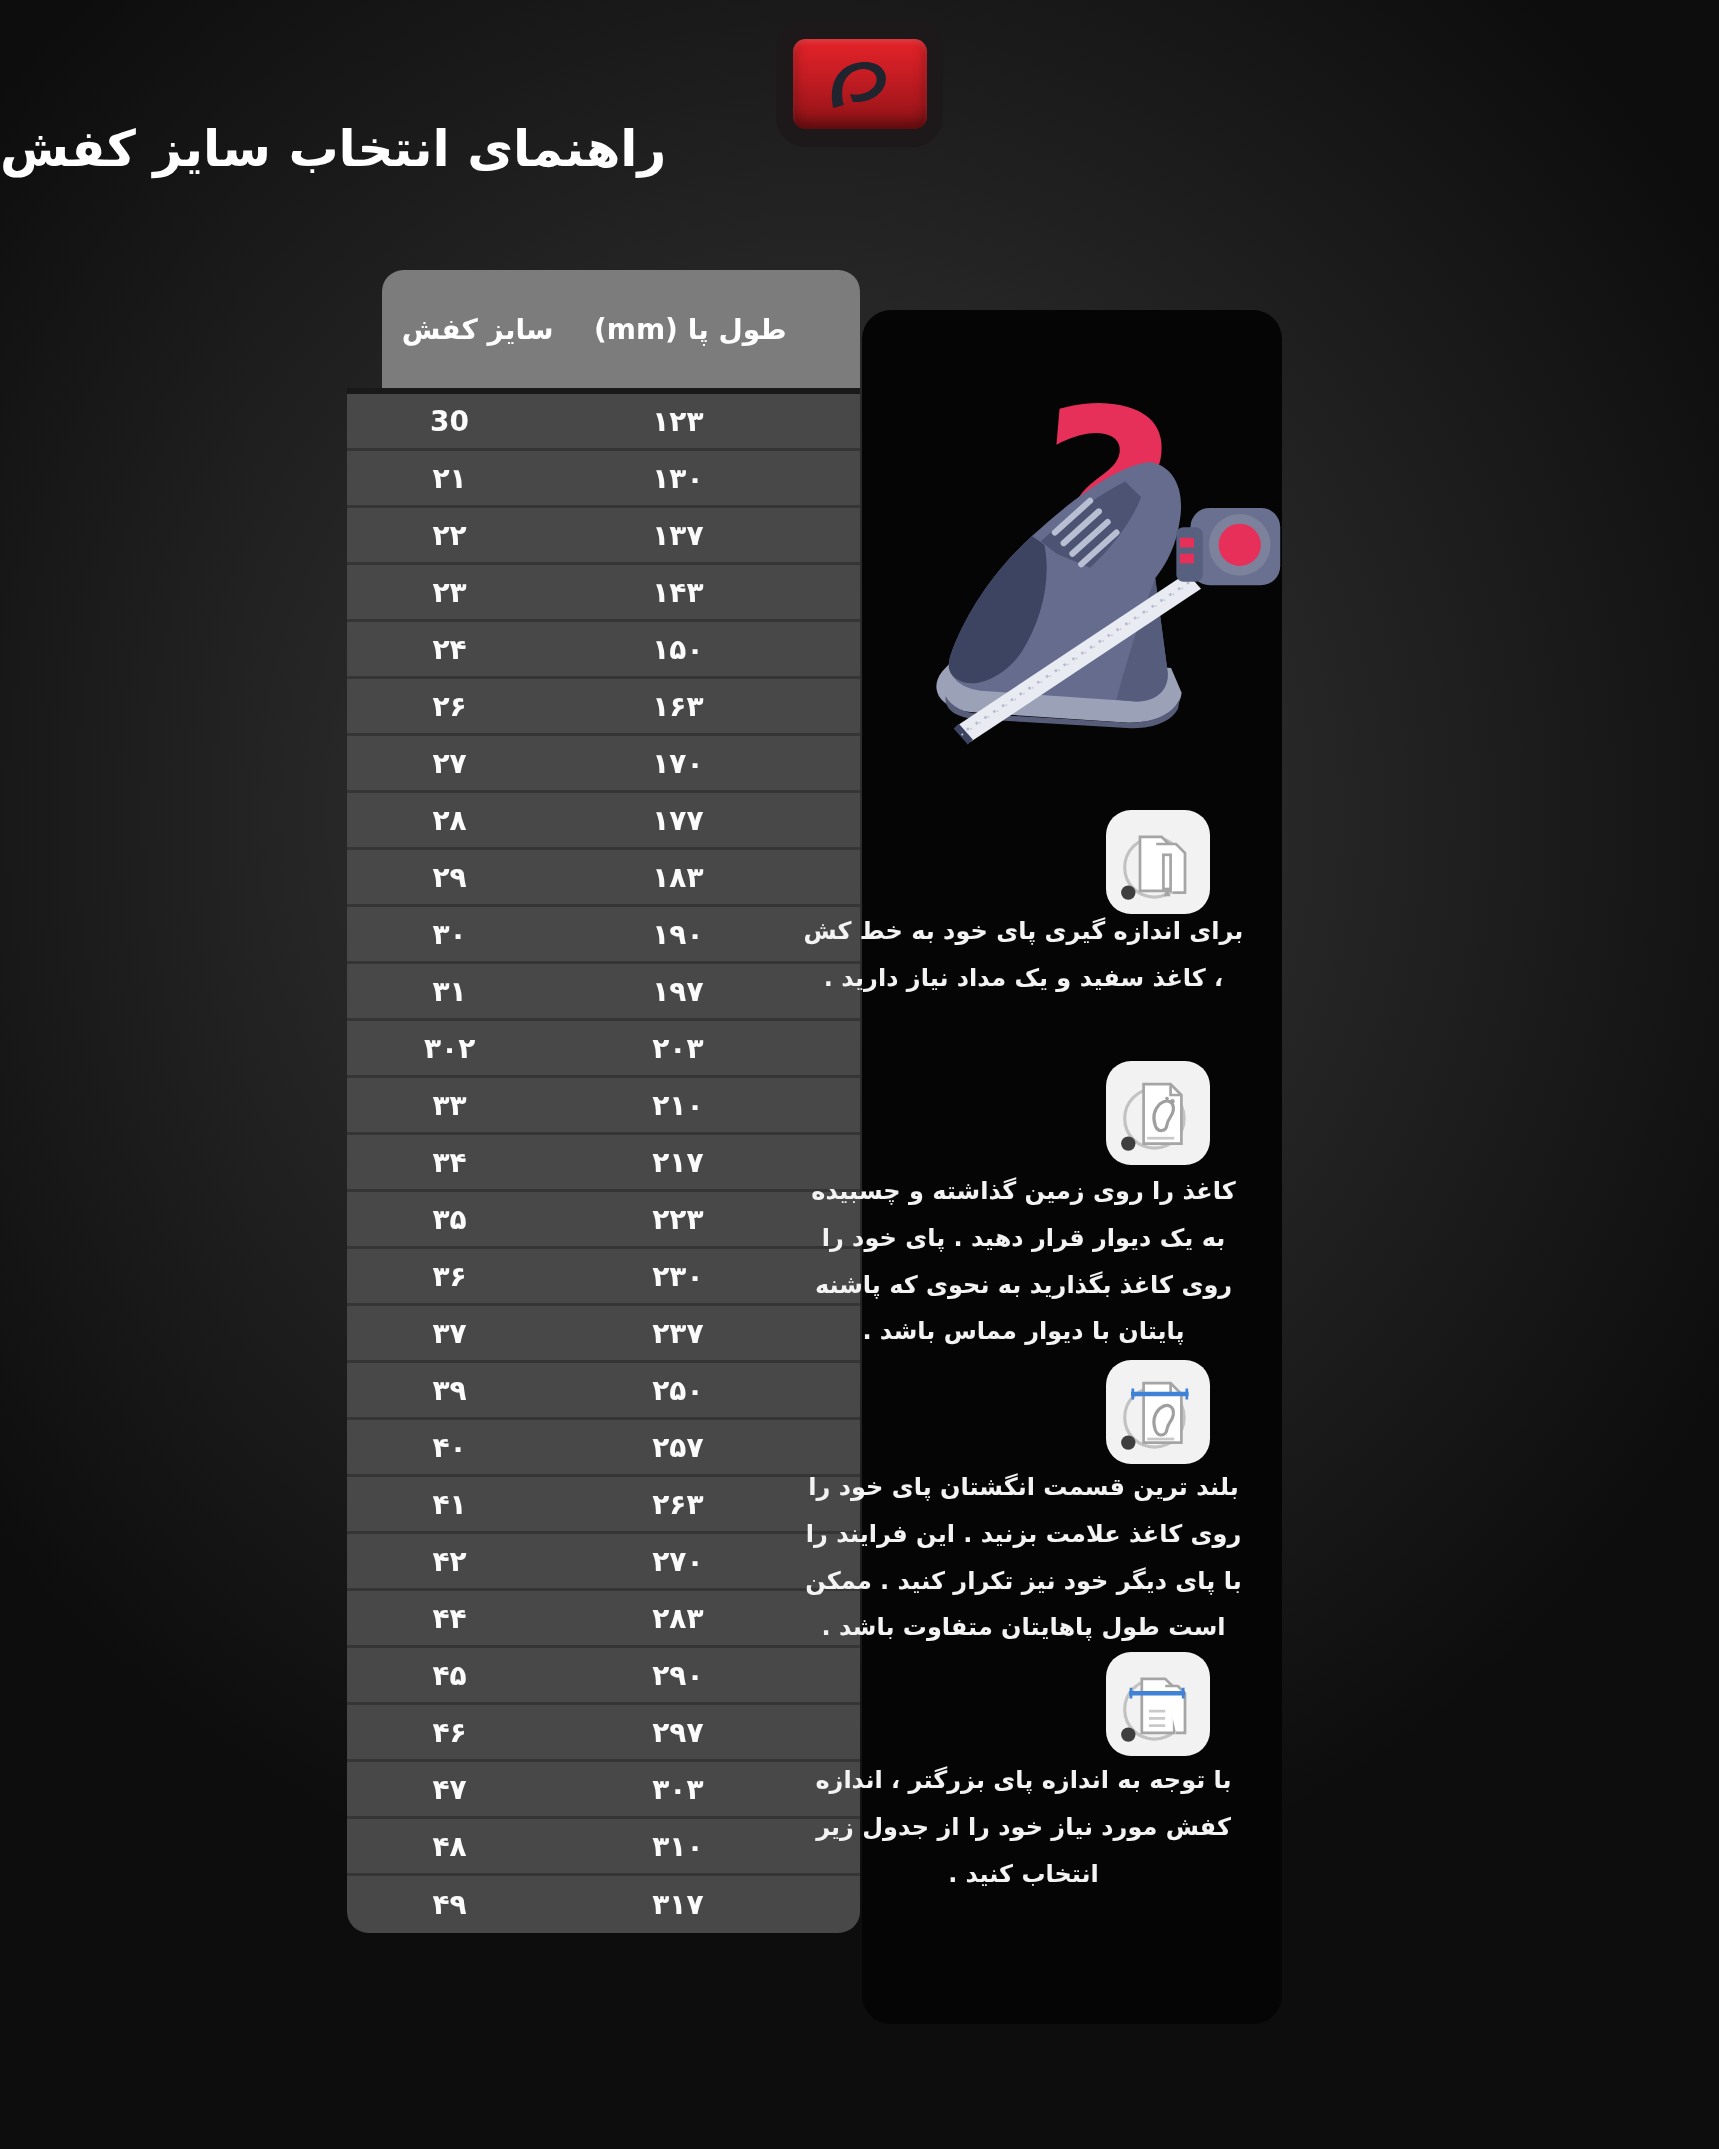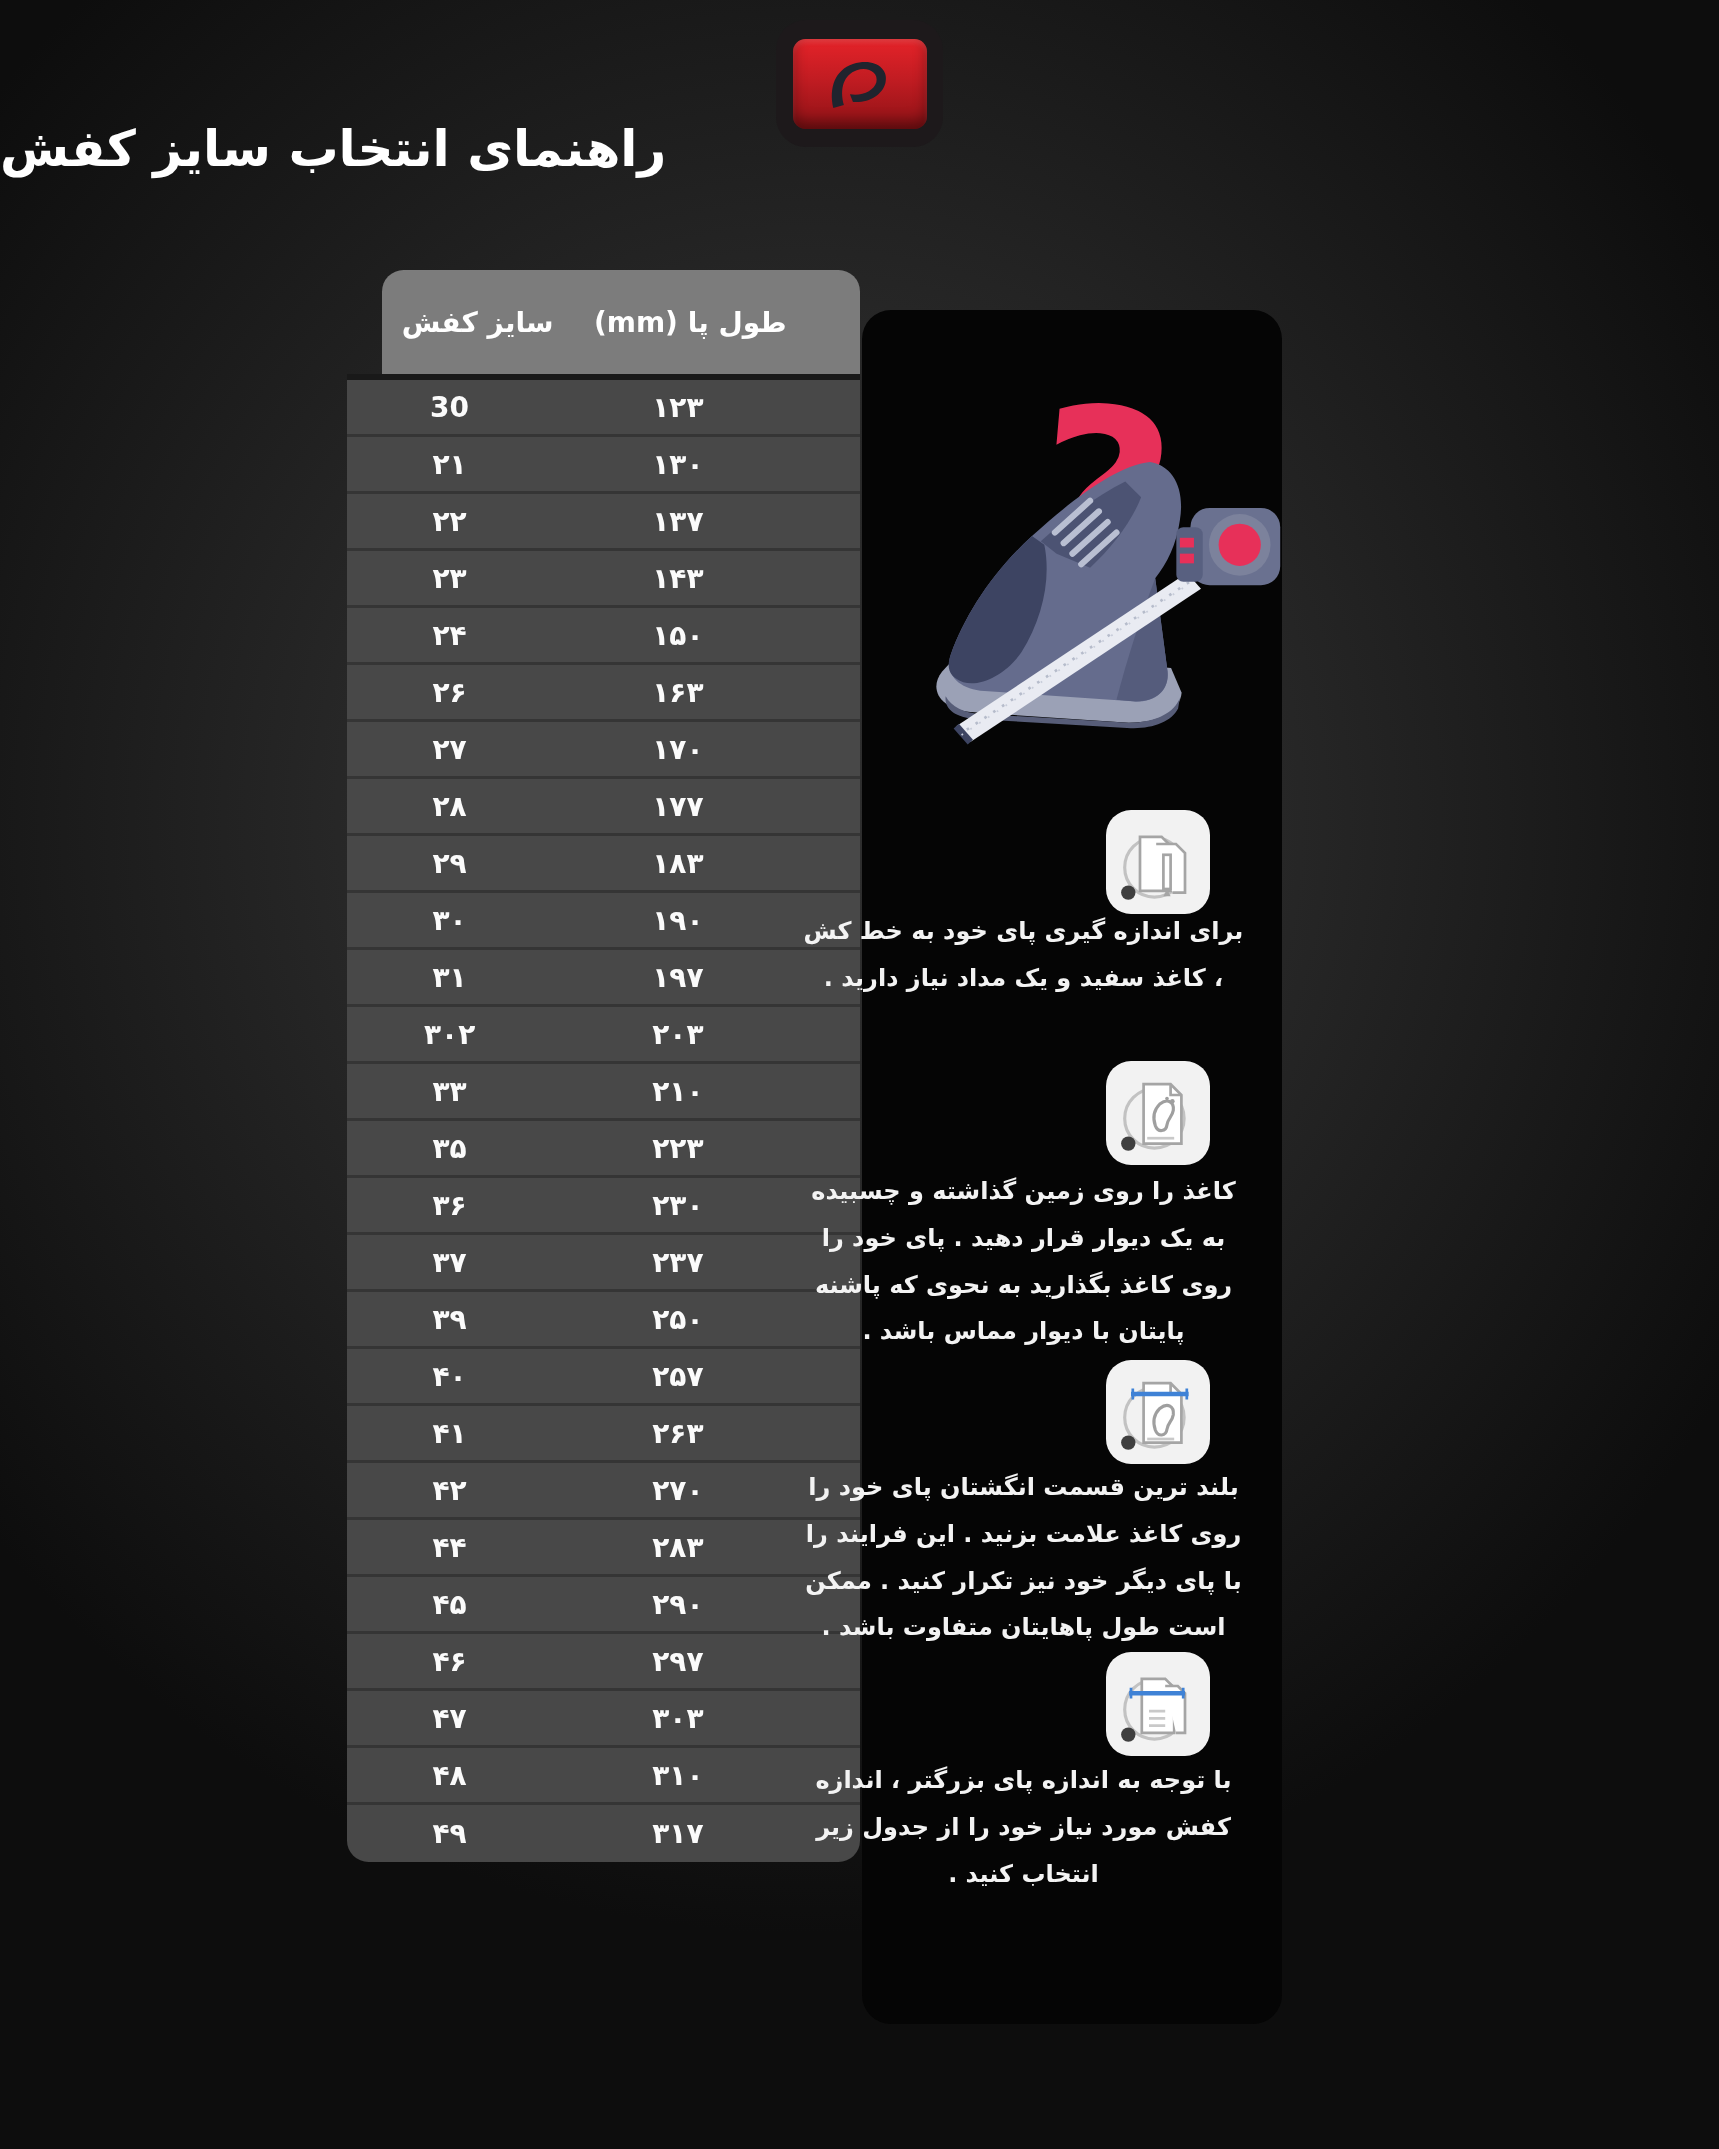--- a/index.html
+++ b/index.html
@@ -14,21 +14,21 @@
     background:linear-gradient(180deg,#e52329 0%,#c11c22 45%,#8e1216 100%);
     box-shadow:inset 0 -7.2px 14.3px rgba(0,0,0,.4), inset 0 3.6px 5.4px rgba(255,255,255,.12);
     display:flex;align-items:center;justify-content:center;}
   .page-title{position:absolute;left:0;top:120px;width:100%;
     color:#ffffff;font-size:50px;font-weight:bold;}
   .page-subtitle{position:absolute;left:0;top:190px;width:100%;text-align:center;direction:rtl;
     color:#e8e8e8;font-size:24px;font-weight:bold;}
   .brand-red{font-weight:bold;}
   
   .size-table{position:absolute;left:347px;top:270px;width:513px;direction:rtl;}
-  .size-table-header{height:104px;background:#7c7c7c;border-radius:21.5px 21.5px 0 0;
+  .size-table-header{height:118px;background:#7c7c7c;border-radius:21.5px 21.5px 0 0;
     display:flex;flex-direction:row-reverse;align-items:center;color:#ffffff;font-weight:bold;font-size:28px;margin-left:35px;}
   .size-table-body{background:#484848;border-radius:0 0 21.5px 21.5px;border-top:6.3px solid #191919;overflow:hidden;}
   .size-row{height:57px;box-sizing:border-box;display:flex;flex-direction:row-reverse;align-items:center;
     border-bottom:3.6px solid #353535;color:#fbfbfb;font-weight:bold;font-size:28px;}
   .size-row:last-child{border-bottom:none;}
   .col-size{width:40%;text-align:center;}
   .col-length{width:49%;text-align:center;direction:rtl;}
   
   .guide-panel{position:absolute;left:862px;top:310px;width:420px;height:1714px;background:#050505;border-radius:29px;}
   .illustration{position:absolute;left:0;top:12.5px;width:516px;height:493px;}
@@ -122,20 +122,24 @@
         <div class="size-row">
           <div class="col-size">۳۰۲</div>
           <div class="col-length">۲۰۳</div>
         </div>
 
         <div class="size-row">
           <div class="col-size">۳۳</div>
           <div class="col-length">۲۱۰</div>
         </div>
 
+        <div class="size-row">
+          <div class="col-size">۳۴</div>
+          <div class="col-length">۲۱۷</div>
+        </div>
 
         <div class="size-row">
           <div class="col-size">۳۵</div>
           <div class="col-length">۲۲۳</div>
         </div>
 
         <div class="size-row">
           <div class="col-size">۳۶</div>
           <div class="col-length">۲۳۰</div>
         </div>

